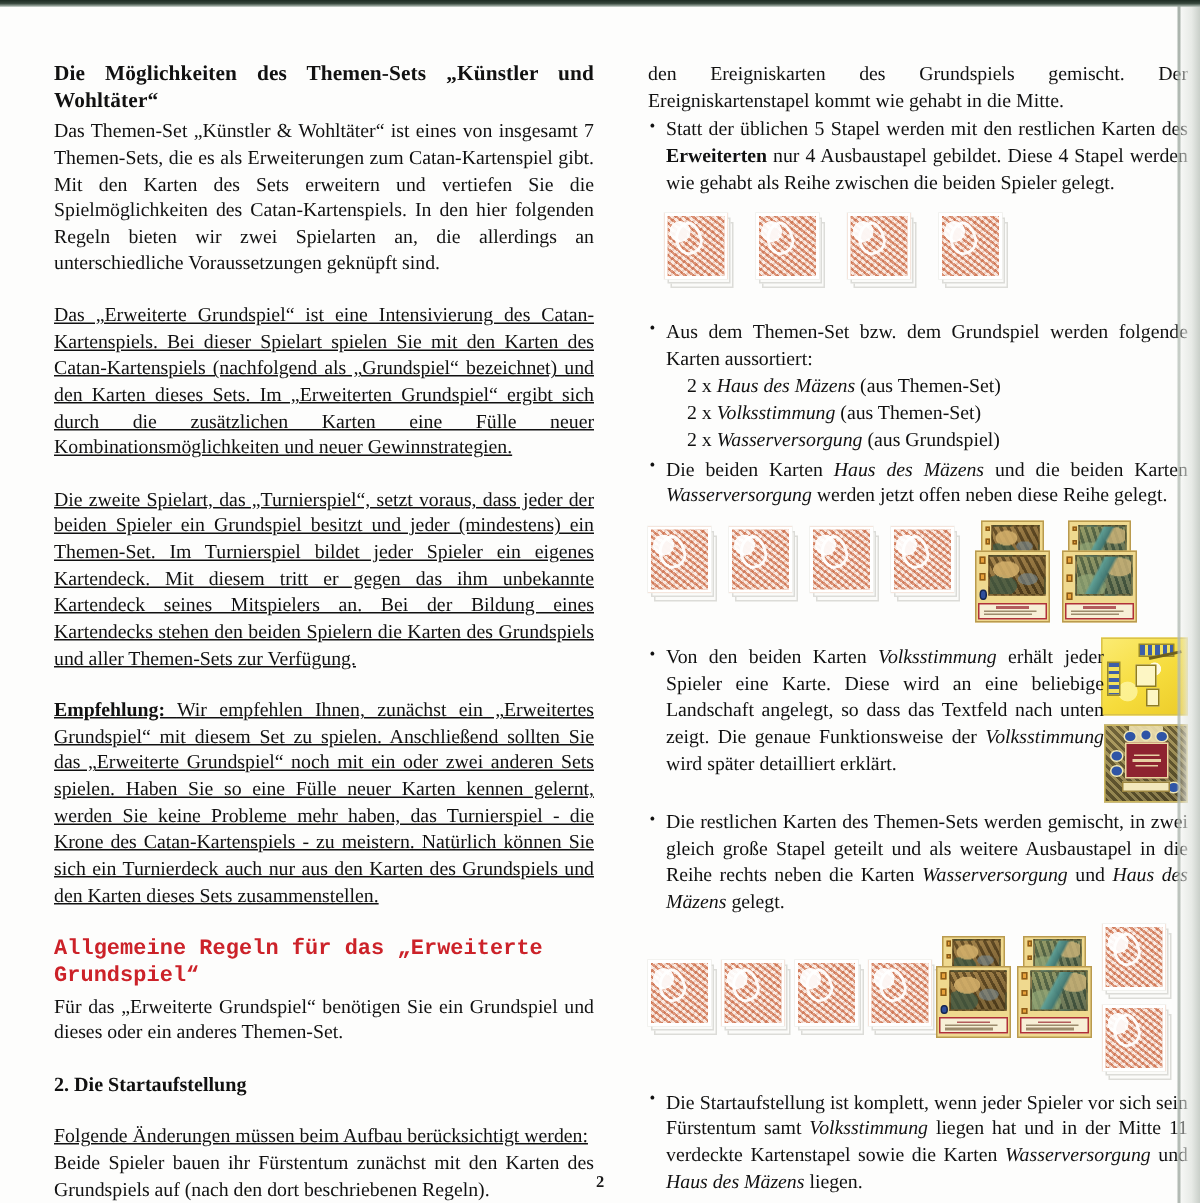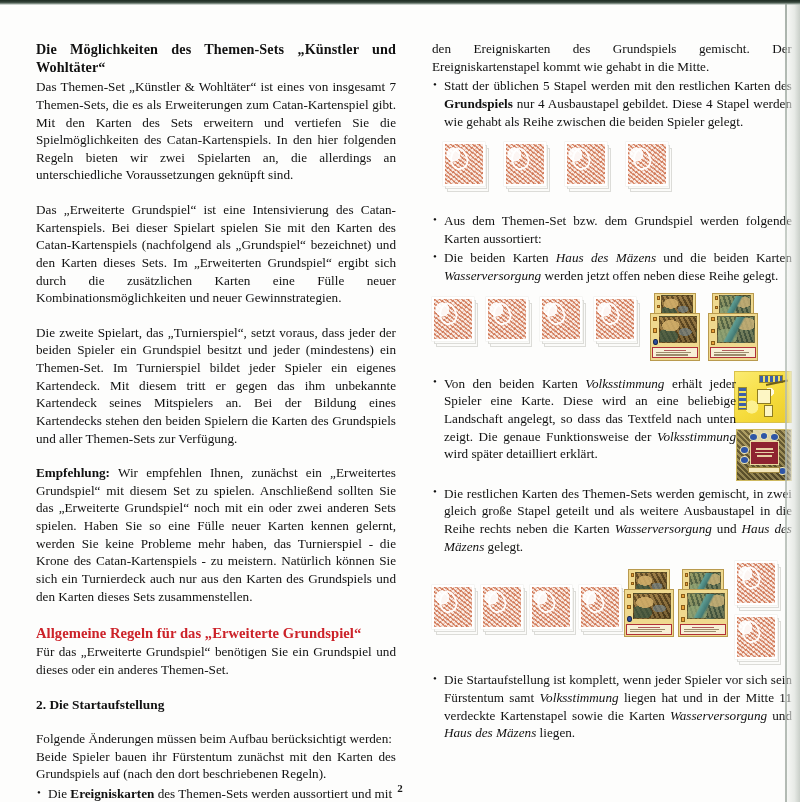--- a/index.html
+++ b/index.html
@@ -58,36 +58,37 @@
     text-align-last: left;
     letter-spacing: .1px;
   }
   h2.red-head {
     color: #cc2229;
     font-size: 14.6px;
     font-weight: bold;
     line-height: 1.25;
     margin: 0 0 1px 0;
     letter-spacing: .05px;
+    font-family: Liberation Mono, monospace;
   }
   h3.sub-head {
     font-size: 13.4px;
     font-weight: bold;
     line-height: 1.3;
     margin: 0 0 1px 0;
   }
   p.body {
     font-size: 13.2px;
     line-height: 1.335;
     margin: 0;
     text-align: justify;
     text-align-last: left;
     hyphens: manual;
   }
-  p.gap-lg { margin-top: 17px; }
+  p.gap-lg { margin-top: 17px; text-decoration: underline; }
 
   b, strong { font-weight: bold; }
   i, em { font-style: italic; }
 
   ul.blist {
     list-style: none;
     margin: 0;
     padding: 0;
   }
   ul.blist > li {
@@ -378,21 +379,21 @@
       <li><span>Die </span><b>Ereigniskarten</b><span> des Themen-Sets werden aussortiert und mit</span></li>
     </ul>
 
   </div>
 
   <div class="col col-right">
 
     <p class="body">den Ereigniskarten des Grundspiels gemischt. Der Ereigniskartenstapel kommt wie gehabt in die Mitte.</p>
 
     <ul class="blist" style="margin-top:2px;">
-      <li><span>Statt der üblichen 5 Stapel werden mit den restlichen Karten des </span><b>Grundspiels</b><span> nur 4 Ausbaustapel gebildet. Diese 4 Stapel werden wie gehabt als Reihe zwischen die beiden Spieler gelegt.</span></li>
+      <li><span>Statt der üblichen 5 Stapel werden mit den restlichen Karten des </span><b>Erweiterten</b><span> nur 4 Ausbaustapel gebildet. Diese 4 Stapel werden wie gehabt als Reihe zwischen die beiden Spieler gelegt.</span></li>
     </ul>
 
     <div class="card-row" style="height:62px; margin-top:8px;">
       <div class="cardstack" style="left:11px; top:4px; width:48px; height:52px;">
         <div class="layer" style="left:4px; top:6px; width:42px; height:44px;"></div>
         <div class="layer" style="left:2px; top:3px; width:42px; height:44px;"></div>
         <div class="cardback" style="left:0; top:0; width:42px; height:44px;"></div>
       </div>
       <div class="cardstack" style="left:72px; top:4px; width:48px; height:52px;">
         <div class="layer" style="left:4px; top:6px; width:42px; height:44px;"></div>
@@ -407,20 +408,25 @@
       <div class="cardstack" style="left:194px; top:4px; width:48px; height:52px;">
         <div class="layer" style="left:4px; top:6px; width:42px; height:44px;"></div>
         <div class="layer" style="left:2px; top:3px; width:42px; height:44px;"></div>
         <div class="cardback" style="left:0; top:0; width:42px; height:44px;"></div>
       </div>
     </div>
 
     <ul class="blist" style="margin-top:12px;">
       <li>
         <span>Aus dem Themen-Set bzw. dem Grundspiel werden folgende Karten aussortiert:</span>
+        <div class="sortlist">
+          <div><span>2 x </span><i>Haus des Mäzens</i><span> (aus Themen-Set)</span></div>
+          <div><span>2 x </span><i>Volksstimmung</i><span> (aus Themen-Set)</span></div>
+          <div><span>2 x </span><i>Wasserversorgung</i><span> (aus Grundspiel)</span></div>
+        </div>
       </li>
 
       <li class="li-gap"><span>Die beiden Karten </span><i>Haus des Mäzens</i><span> und die beiden Karten </span><i>Wasserversorgung</i><span> werden jetzt offen neben diese Reihe gelegt.</span></li>
     </ul>
 
     <div class="card-row" style="height:70px; margin-top:6px;">
       <div class="cardstack" style="left:0px; top:6px;">
         <div class="layer" style="left:4px; top:6px; width:42px; height:44px;"></div>
         <div class="layer" style="left:2px; top:3px; width:42px; height:44px;"></div>
         <div class="cardback" style="left:0; top:0; width:42px; height:44px;"></div>

